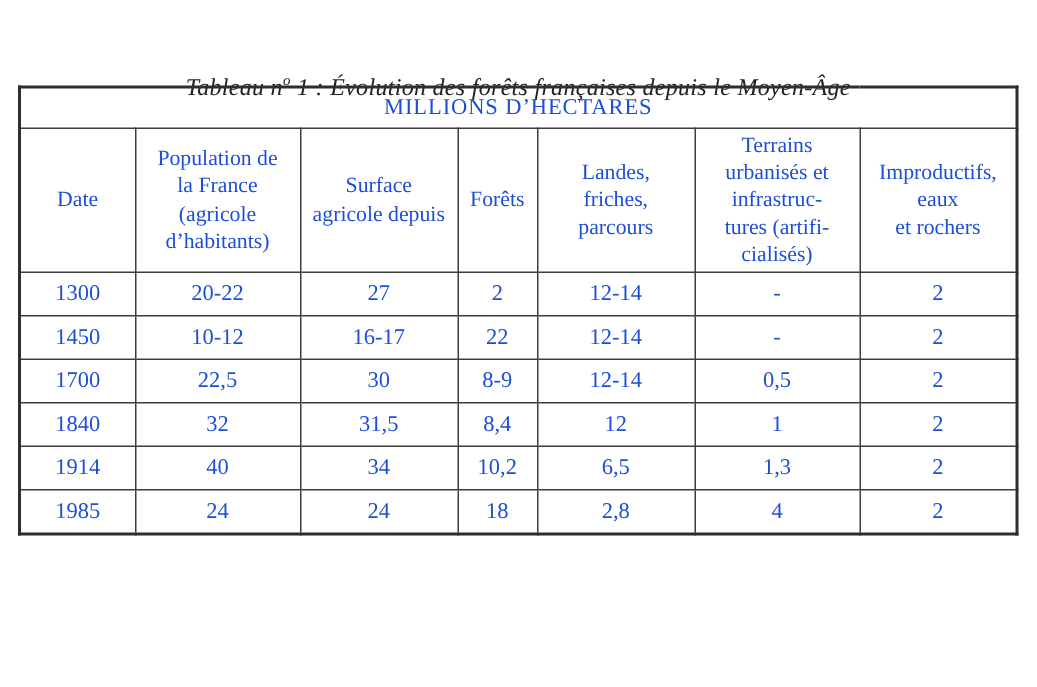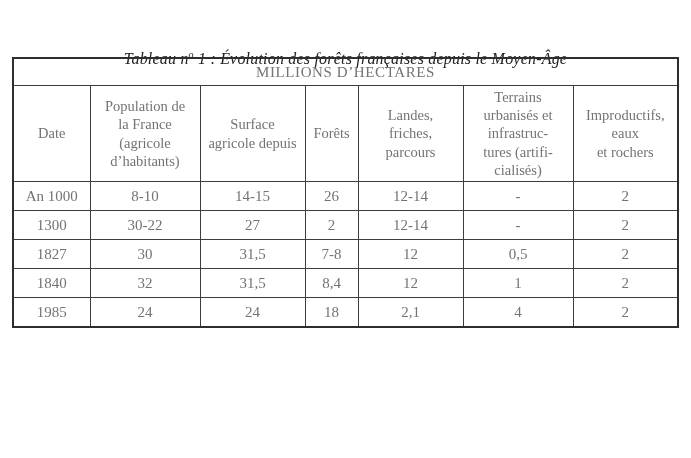--- a/index.html
+++ b/index.html
@@ -37,21 +37,21 @@
   }
   table.data-table {
     position: absolute;
     left: 12px;
     top: 57px;
     width: 667px;
     border-collapse: collapse;
     table-layout: fixed;
     border: 2px solid #2e2e2e;
     font-size: 15px;
-    color: #737373;
+    color: #1d4ed8;
   }
   table.data-table th,
   table.data-table td {
     border: 1px solid #3d3d3d;
     text-align: center;
     vertical-align: middle;
     padding: 0 3px;
     font-weight: normal;
     overflow: hidden;
   }
@@ -110,60 +110,69 @@
 infrastruc-
 tures (artifi-
 cialisés)</th>
         <th>Improductifs,
 eaux
 et rochers</th>
       </tr>
     </thead>
     <tbody>
         <tr>
-          <td>An 1000</td>
-          <td>8-10</td>
-          <td>14-15</td>
-          <td>26</td>
-          <td>12-14</td>
-          <td>-</td>
-          <td>2</td>
-        </tr>
-        <tr>
           <td>1300</td>
-          <td>30-22</td>
+          <td>20-22</td>
           <td>27</td>
           <td>2</td>
           <td>12-14</td>
           <td>-</td>
           <td>2</td>
         </tr>
         <tr>
-          <td>1827</td>
+          <td>1450</td>
+          <td>10-12</td>
+          <td>16-17</td>
+          <td>22</td>
+          <td>12-14</td>
+          <td>-</td>
+          <td>2</td>
+        </tr>
+        <tr>
+          <td>1700</td>
+          <td>22,5</td>
           <td>30</td>
-          <td>31,5</td>
-          <td>7-8</td>
-          <td>12</td>
+          <td>8-9</td>
+          <td>12-14</td>
           <td>0,5</td>
           <td>2</td>
         </tr>
         <tr>
           <td>1840</td>
           <td>32</td>
           <td>31,5</td>
           <td>8,4</td>
           <td>12</td>
           <td>1</td>
           <td>2</td>
         </tr>
         <tr>
+          <td>1914</td>
+          <td>40</td>
+          <td>34</td>
+          <td>10,2</td>
+          <td>6,5</td>
+          <td>1,3</td>
+          <td>2</td>
+        </tr>
+        <tr>
           <td>1985</td>
           <td>24</td>
           <td>24</td>
           <td>18</td>
-          <td>2,1</td>
+          <td>2,8</td>
           <td>4</td>
           <td>2</td>
         </tr>
       </tbody>
   </table>
 
 </div>
 
 </body></html>

